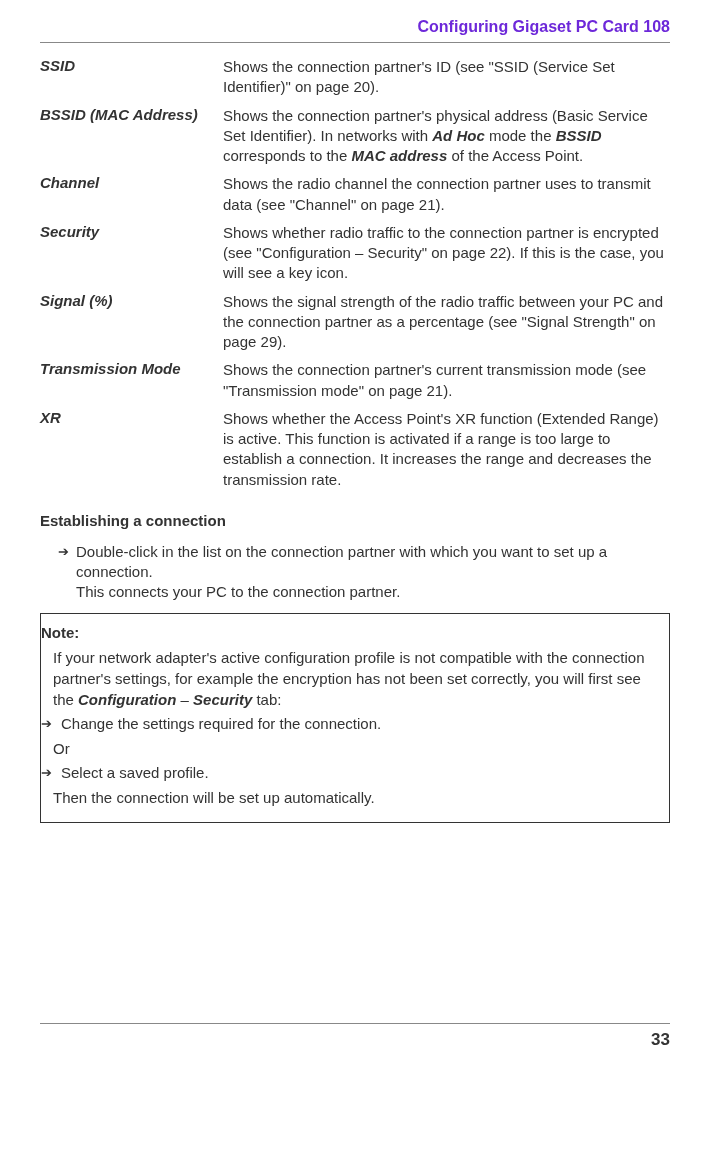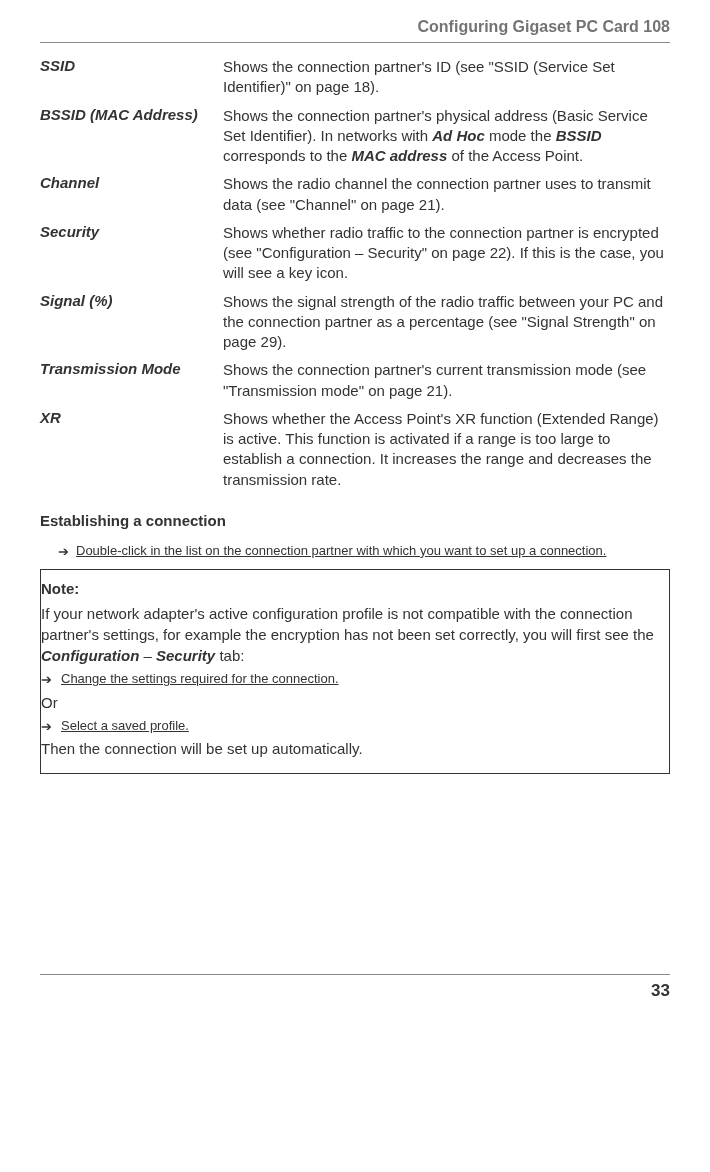--- a/index.html
+++ b/index.html
@@ -12,21 +12,21 @@
   }
   .page {
     padding: 18px 40px 20px 40px;
     box-sizing: border-box;
   }
   .header-title {
     text-align: right;
     font-weight: bold;
     font-size: 16px;
     margin-bottom: 6px;
-    color: #737373;
+    color: #6d28d9;
   }
   .header-rule {
     border: none;
     border-top: 1px solid #888;
     margin: 0 0 14px 0;
   }
   .intro {
     font-size: 15px;
     margin-bottom: 18px;
   }
@@ -66,24 +66,23 @@
     margin-top: 6px;
     margin-bottom: 13px;
   }
   .arrow-list {
     padding-left: 18px;
     margin: 4px 0 10px 0;
   }
   .arrow-item {
     position: relative;
     padding-left: 18px;
-    font-size: 13px;
+    font-size: 15px;
     line-height: 1.35;
     margin-bottom: 2px;
-    text-decoration: underline;
   }
   .arrow-item::before {
     content: "➔";
     position: absolute;
     left: 0;
     top: 1px;
     font-size: 13px;
     color: #333;
   }
   .note-box {
@@ -91,21 +90,21 @@
     padding: 8px 12px 10px 0;
     font-size: 15px;
     line-height: 1.4;
     margin-top: 6px;
   }
   .note-box .note-label {
     font-weight: bold;
     margin-bottom: 2px;
   }
   .note-box p {
-    margin: 4px 0;
+    margin: 4px 12px;
   }
   .note-box .arrow-item {
     padding-left: 20px;
     margin: 4px 0;
   }
   .note-box .b {
     font-weight: bold;
     font-style: italic;
   }
   .page-number {
@@ -126,21 +125,21 @@
 
 <div class="page">
 
   <div class="header-title">Configuring Gigaset PC Card 108</div>
   <hr class="header-rule">
 
 
   <div class="def-table">
     <div class="def-row">
       <div class="def-term">SSID</div>
-      <div class="def-desc">Shows the connection partner's ID (see "SSID (Service Set Identifier)" on page 18).</div>
+      <div class="def-desc">Shows the connection partner's ID (see "SSID (Service Set Identifier)" on page 20).</div>
     </div>
     <div class="def-row">
       <div class="def-term">BSSID (MAC Address)</div>
       <div class="def-desc">Shows the connection partner's physical address (Basic Service Set Identifier). In networks with <span class="b">Ad Hoc</span> mode the <span class="b">BSSID</span> corresponds to the <span class="b">MAC address</span> of the Access Point.</div>
     </div>
     <div class="def-row">
       <div class="def-term">Channel</div>
       <div class="def-desc">Shows the radio channel the connection partner uses to transmit data (see "Channel" on page 21).</div>
     </div>
     <div class="def-row">
@@ -158,20 +157,21 @@
     <div class="def-row">
       <div class="def-term">XR</div>
       <div class="def-desc">Shows whether the Access Point's XR function (Extended Range) is active. This function is activated if a range is too large to establish a connection. It increases the range and decreases the transmission rate.</div>
     </div>
   </div>
 
   <div class="sub-heading">Establishing a connection</div>
   <div class="arrow-list">
     <div class="arrow-item">
       <span>Double-click in the list on the connection partner with which you want to set up a connection.</span><br>
+      <span>This connects your PC to the connection partner.</span>
     </div>
   </div>
 
   <div class="note-box">
     <div class="note-label">Note:</div>
     <p>If your network adapter's active configuration profile is not compatible with the connection partner's settings, for example the encryption has not been set correctly, you will first see the <span class="b">Configuration</span> – <span class="b">Security</span> tab:</p>
     <div class="arrow-item">Change the settings required for the connection.</div>
     <p>Or</p>
     <div class="arrow-item">Select a saved profile.</div>
     <p>Then the connection will be set up automatically.</p>

